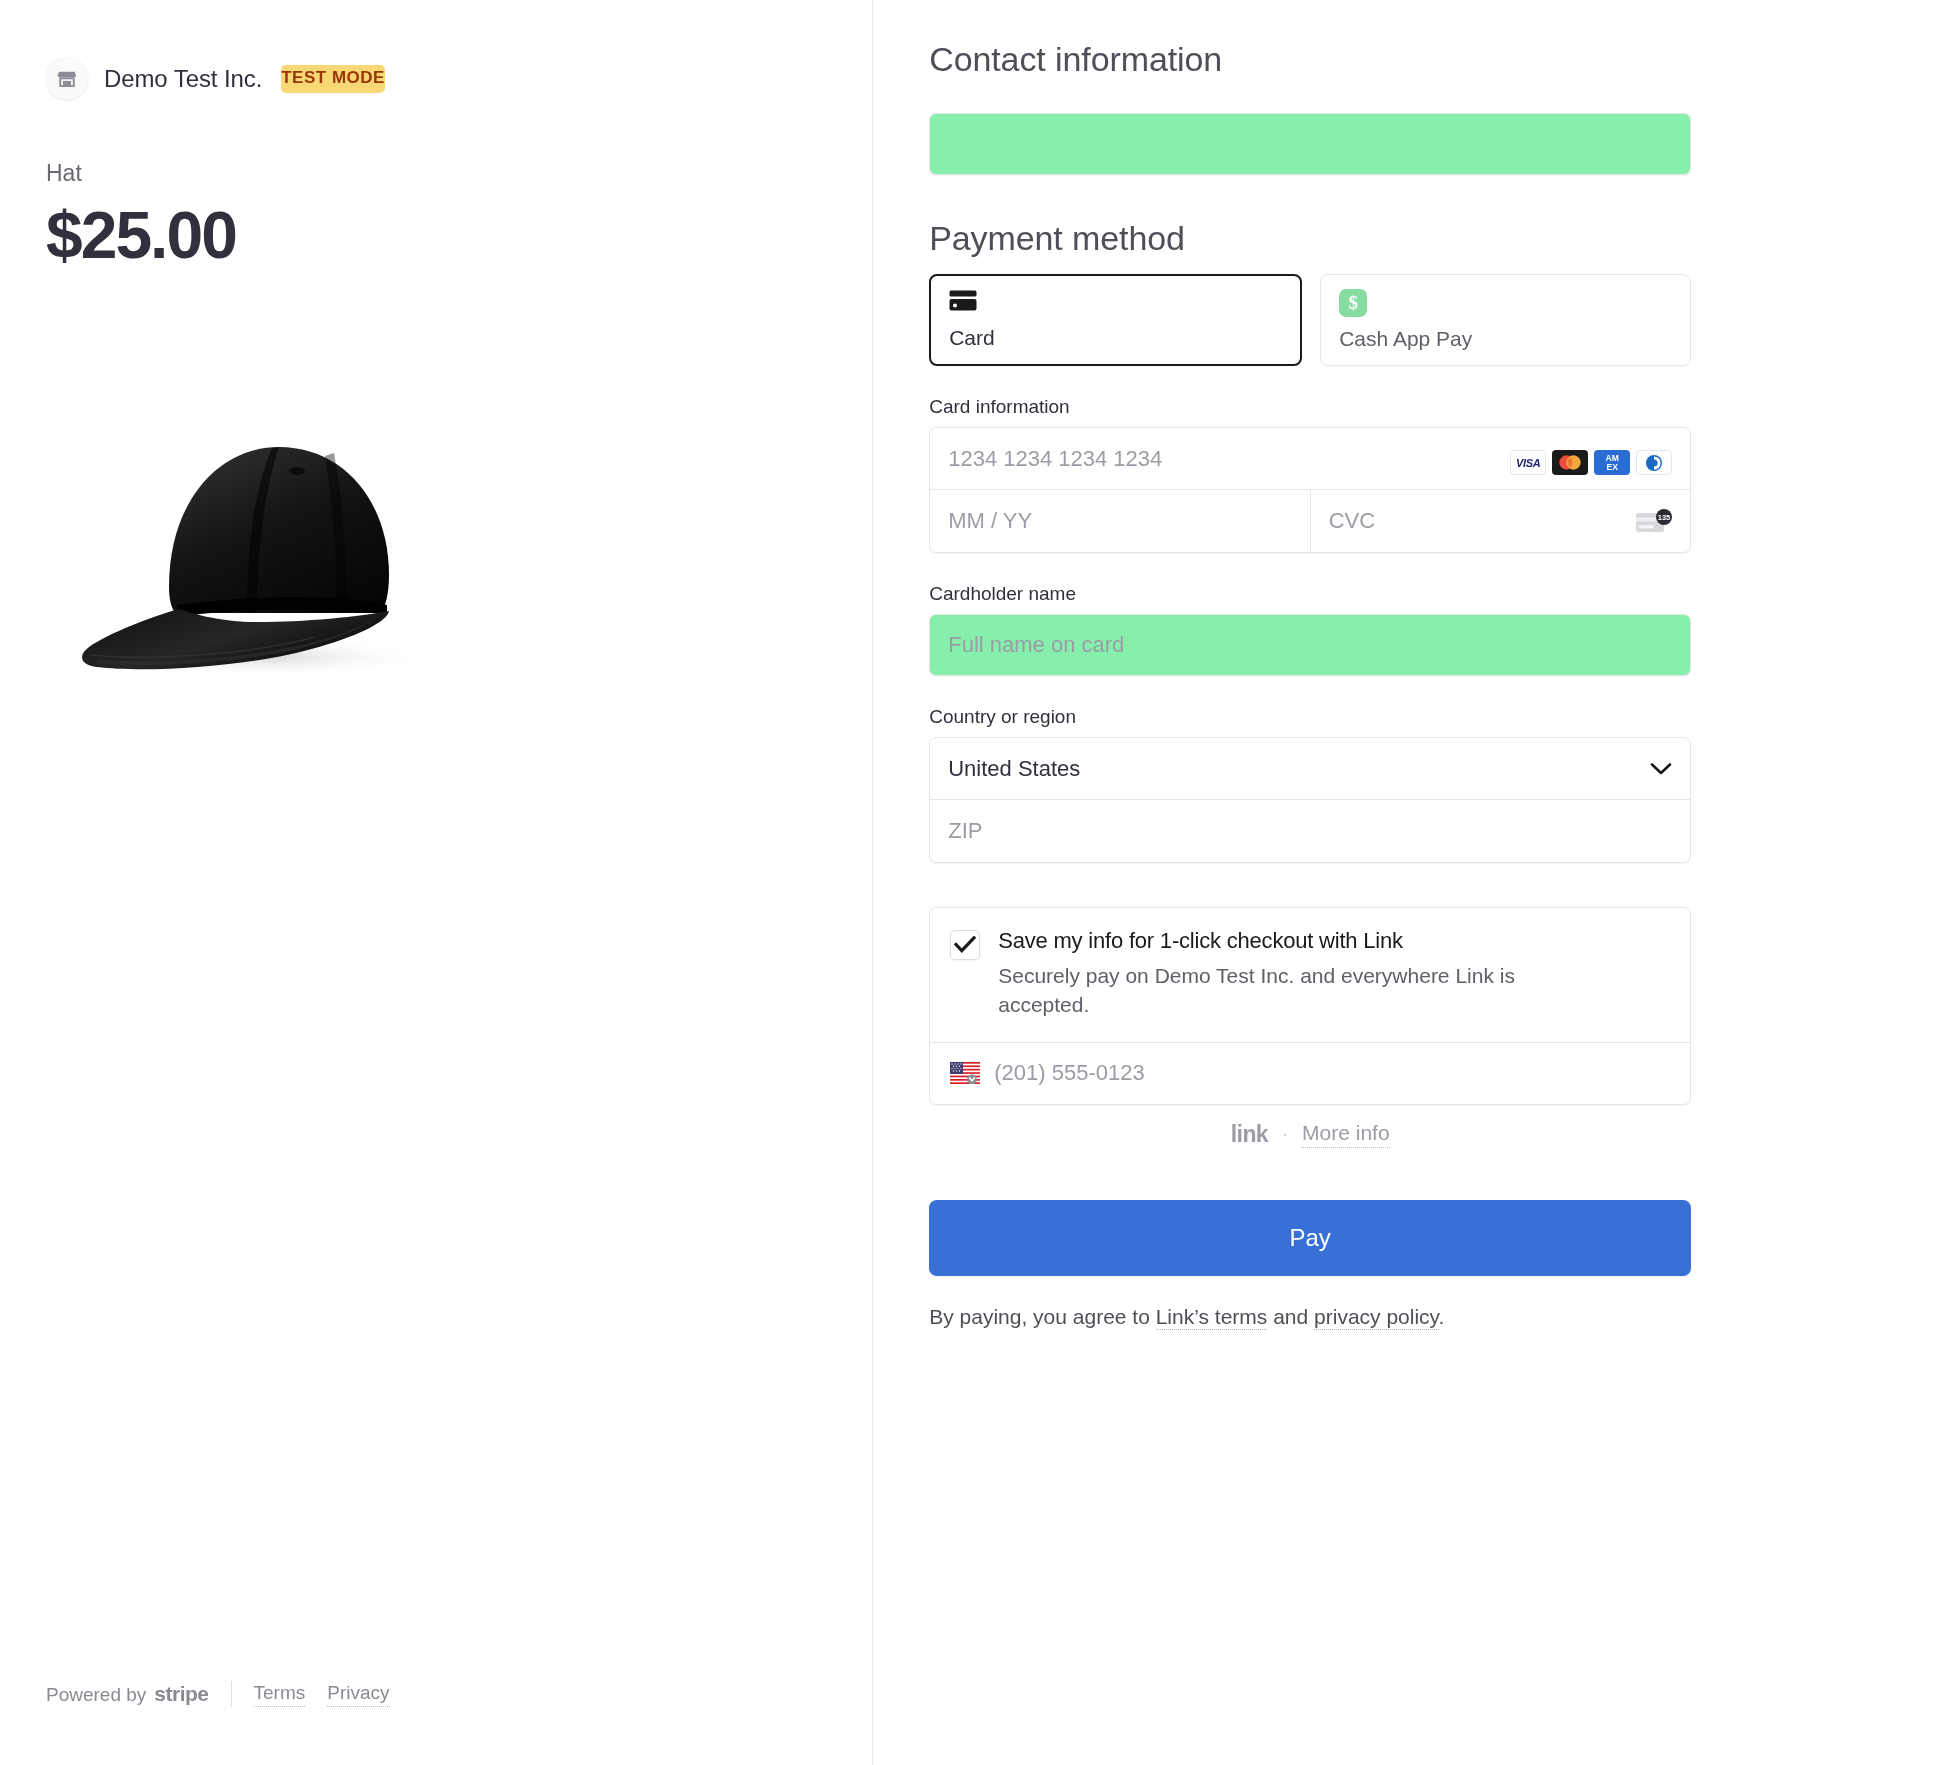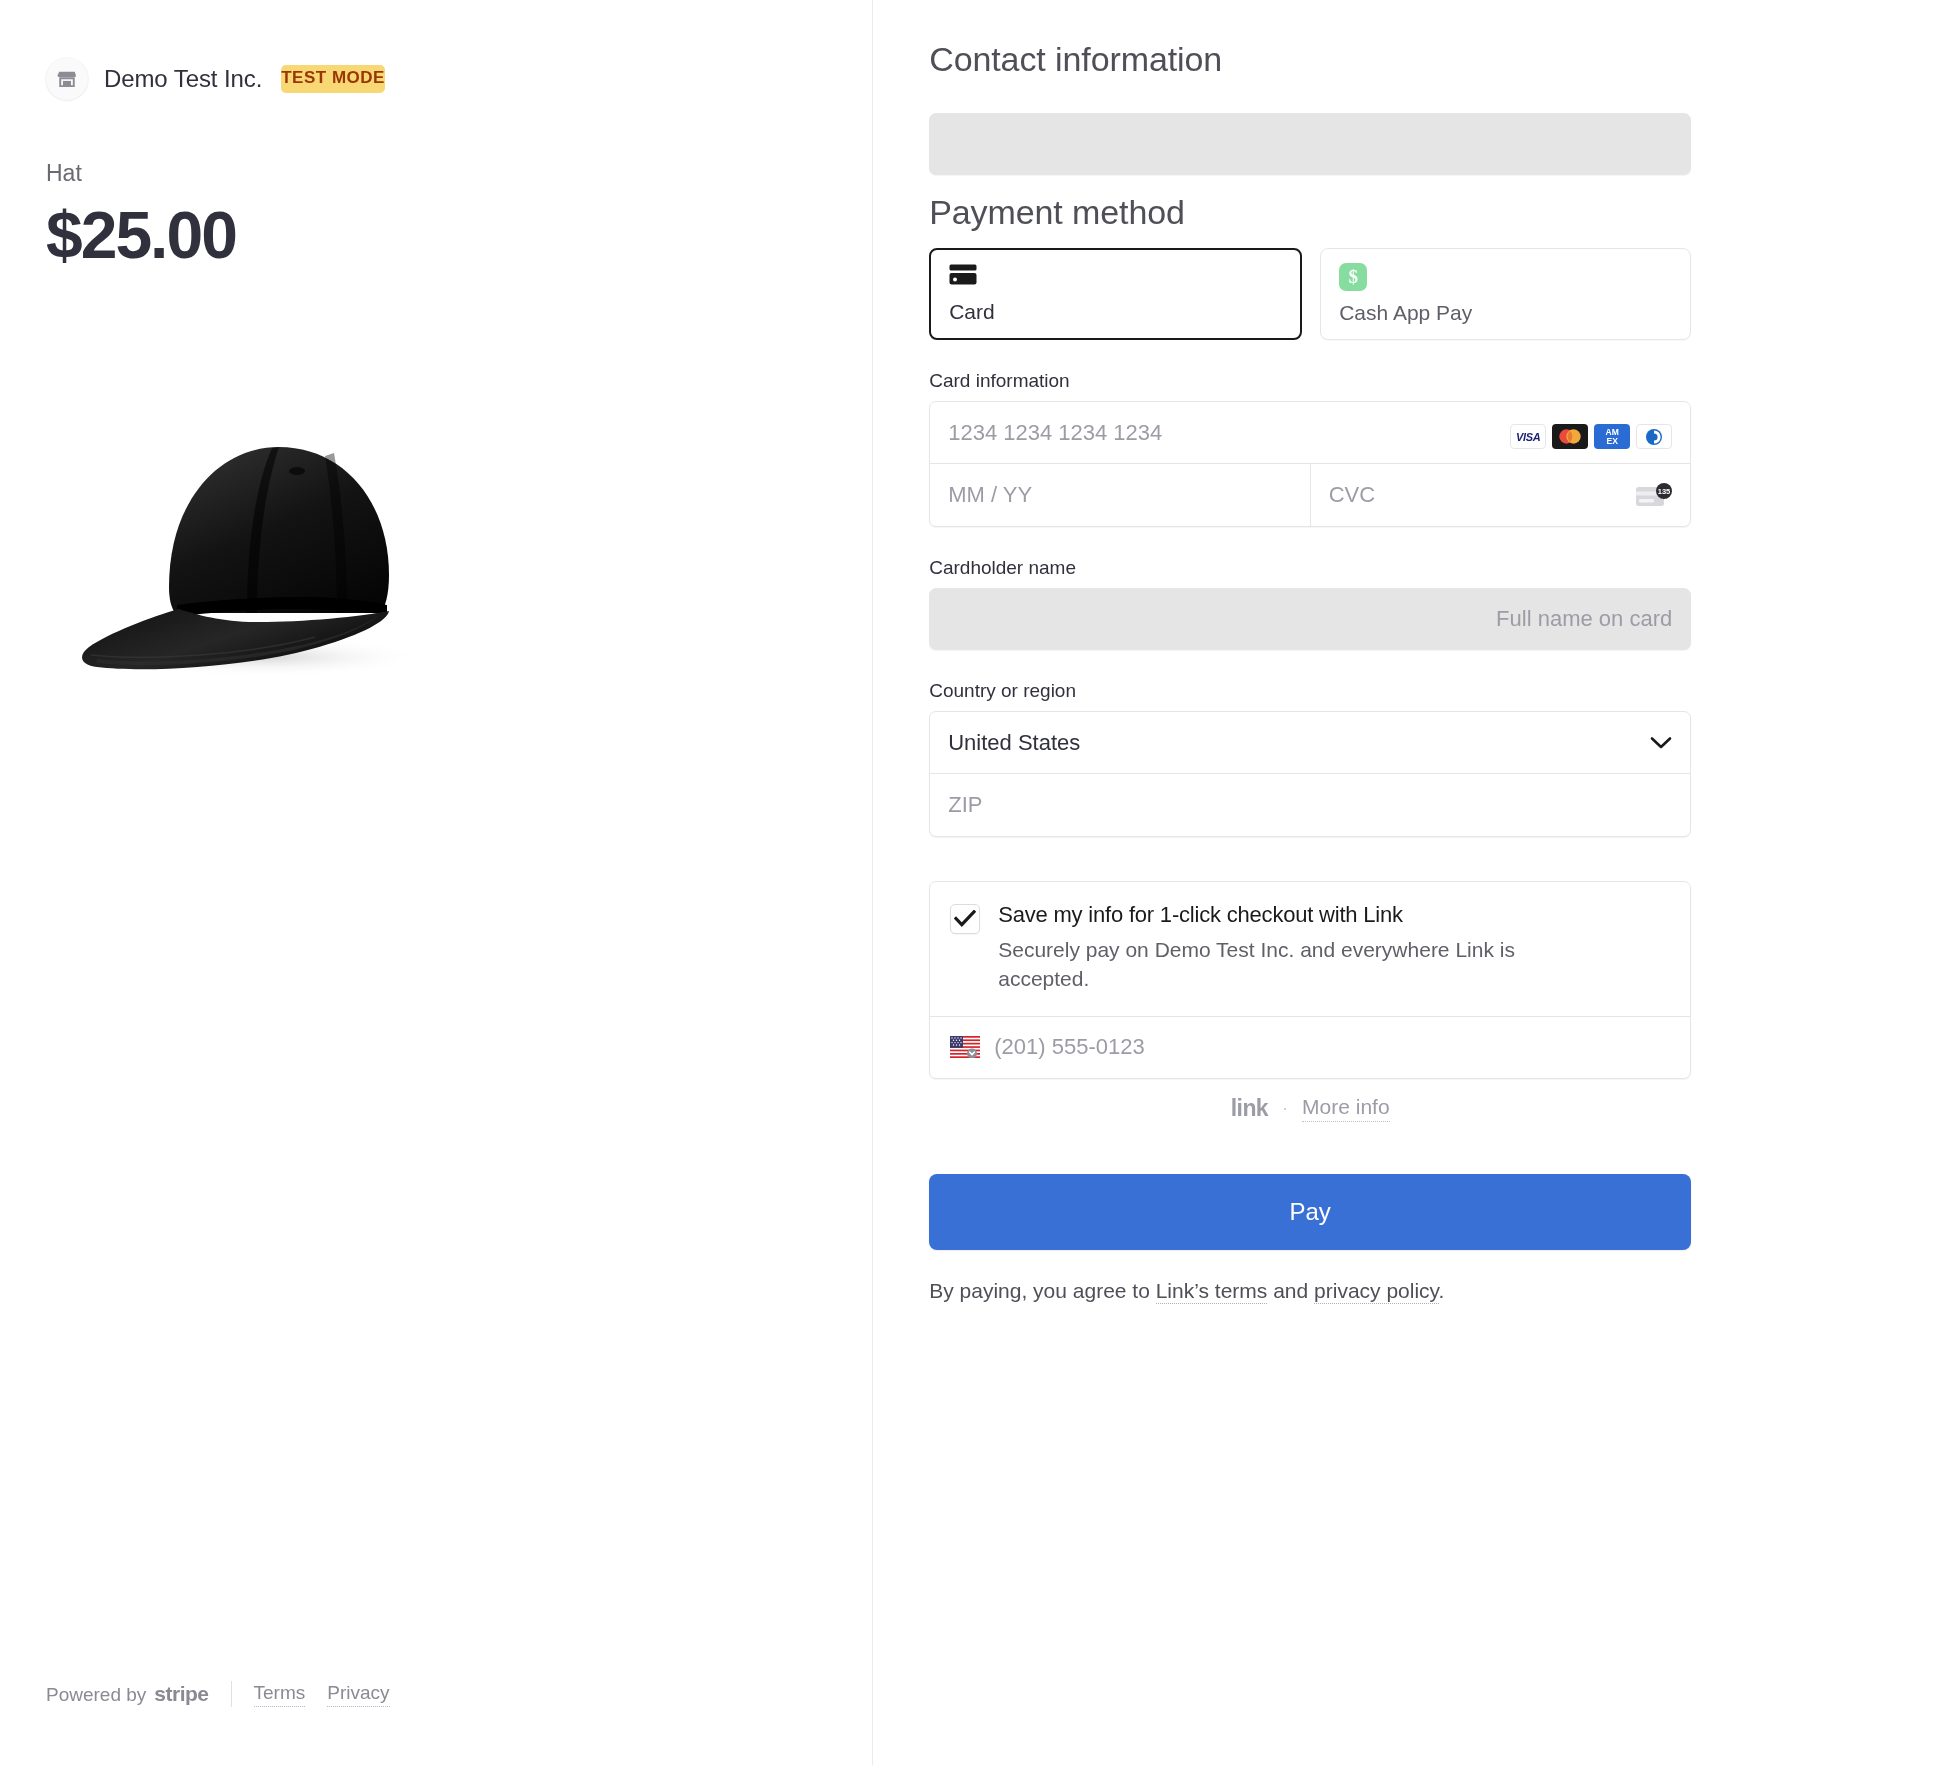--- a/index.html
+++ b/index.html
@@ -66,29 +66,29 @@
   .rinner { width: 762px; margin-left: 0; }
 
   .section-title {
     font-size: 34px; color: #4f4f57; font-weight: 400; letter-spacing: -0.1px;
   }
   .field-label {
     font-size: 19px; color: #30313d; font-weight: 400; margin-bottom: 9px; display:block;
   }
   .input-box {
     width: 100%; height: 62px;
-    border: 1px solid #e6e6e9; border-radius: 7px; background: #e5e5e5;
+    border: 1px solid #e6e6e9; border-radius: 7px; background: #86efac;
     box-shadow: 0 1px 1px rgba(0,0,0,0.03), 0 1px 2px rgba(0,0,0,0.02);
     font-size: 22px; color: #30313d; padding: 0 18px;
-    font-family: inherit; outline: none; text-align: right;
+    font-family: inherit; outline: none;
   }
   .input-box::placeholder { color: #9c9ca6; }
 
   .mt-34 { margin-top: 34px; }
-  .mt-44 { margin-top: 18px; }
+  .mt-44 { margin-top: 44px; }
   .mt-30 { margin-top: 30px; }
 
   
   .pm-tabs { display: flex; gap: 18px; margin-top: 16px; }
   .pm-tab {
     flex: 1; height: 92px; border-radius: 8px;
     border: 1px solid #e6e6e9; background: #fff;
     box-shadow: 0 1px 1px rgba(0,0,0,0.03);
     padding: 14px 18px; display: flex; flex-direction: column;
     justify-content: space-between; cursor: pointer;

